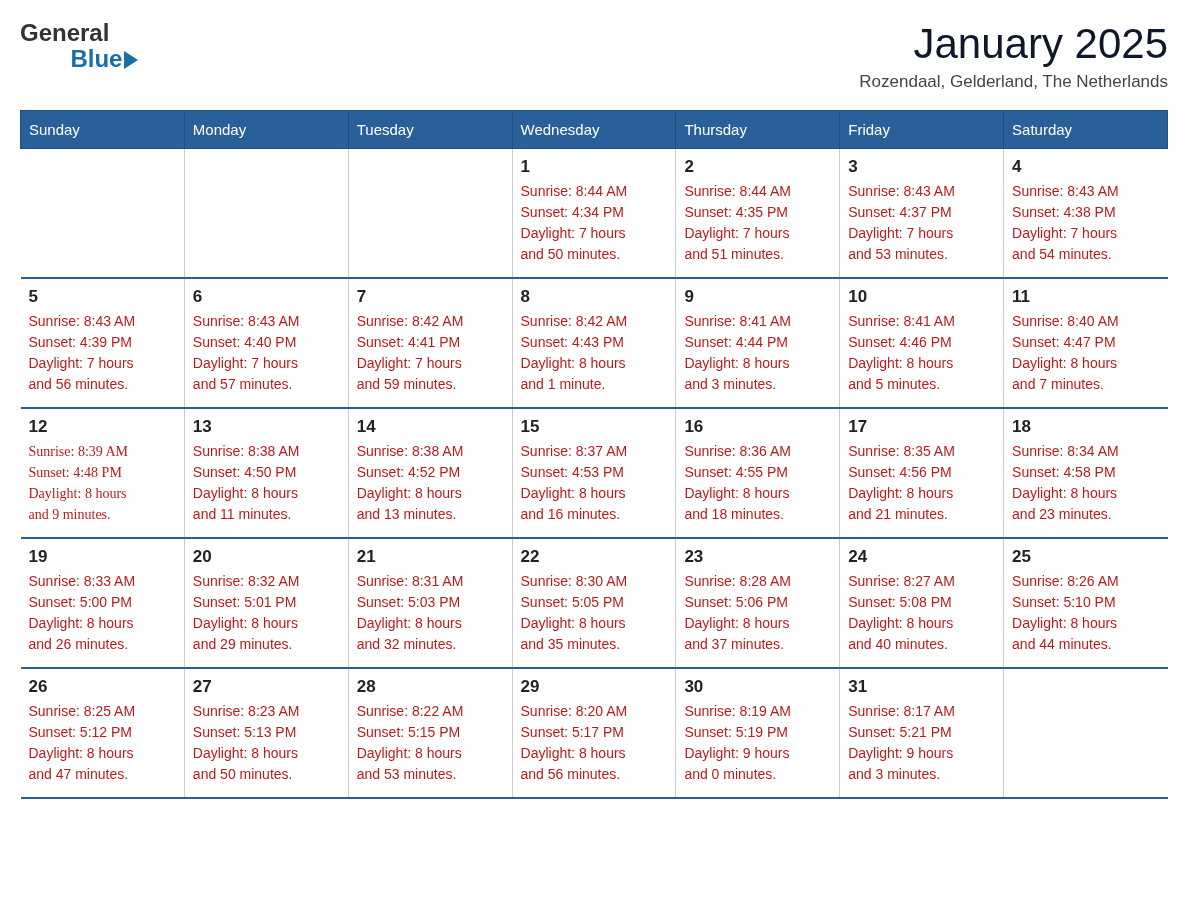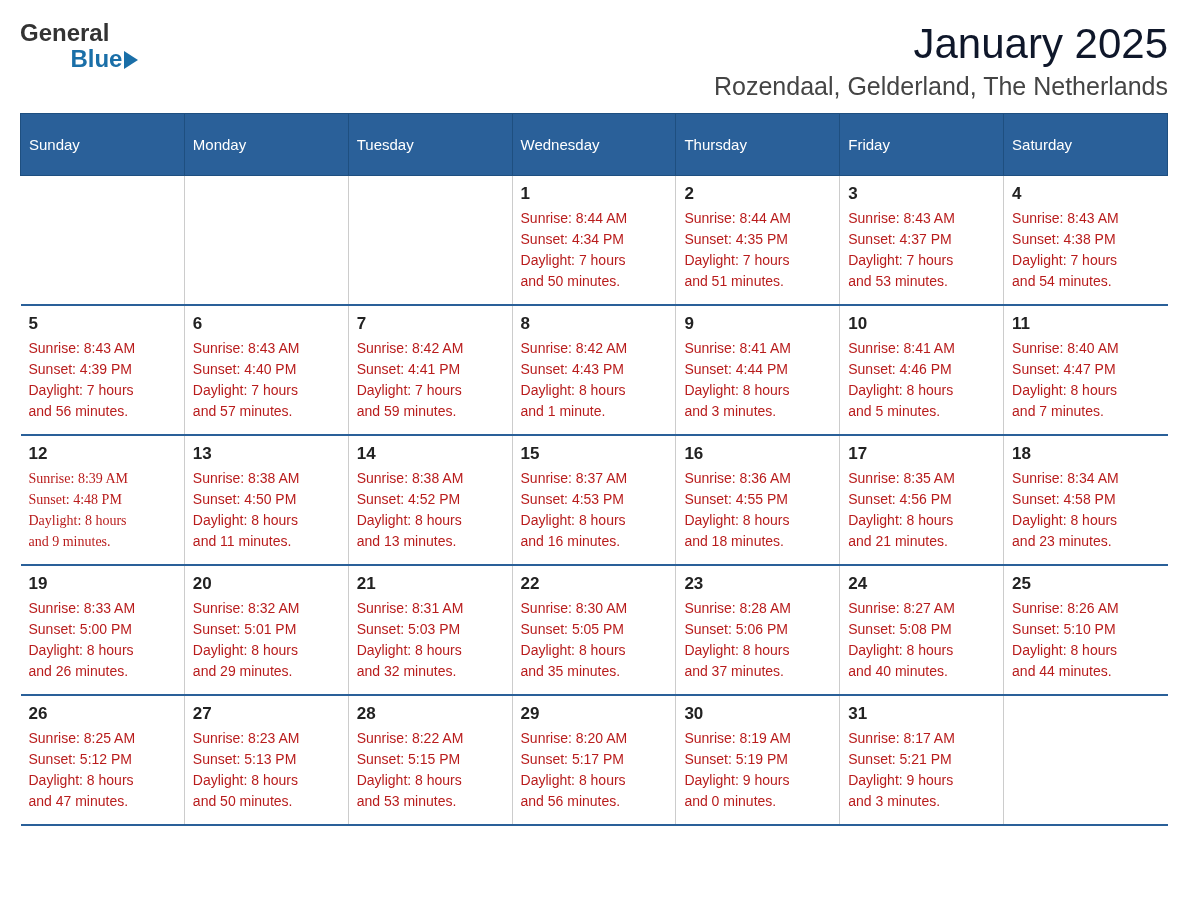--- a/index.html
+++ b/index.html
@@ -6,51 +6,51 @@
     body {
       font-family: Arial, sans-serif;
       background: #fff;
       color: #333;
       padding: 20px;
     }
     .header-area {
       display: flex;
       justify-content: space-between;
       align-items: flex-start;
-      margin-bottom: 12px;
+      margin-bottom: 18px;
     }
     .logo {
       display: flex;
       align-items: center;
       gap: 4px;
     }
     .title-area {
       text-align: right;
     }
     .page-title {
       font-size: 42px;
       font-weight: normal;
       color: #0f172a;
     }
     .subtitle {
-      font-size: 25px;
+      font-size: 17px;
       color: #444;
       margin-top: 4px;
     }
     .calendar {
       width: 100%;
       border-collapse: collapse;
       margin-top: 10px;
     }
     .calendar thead tr {
       background-color: #2a6099;
     }
     .calendar thead th {
       color: #fff;
-      padding: 22px 8px;
+      padding: 10px 8px;
       font-size: 15px;
       font-weight: normal;
       text-align: left;
       border: 1px solid #1e4f80;
       margin-left: 44px;
     }
     .calendar tbody tr {
       border-bottom: 2px solid #2a6099;
     }
     .calendar tbody td {

